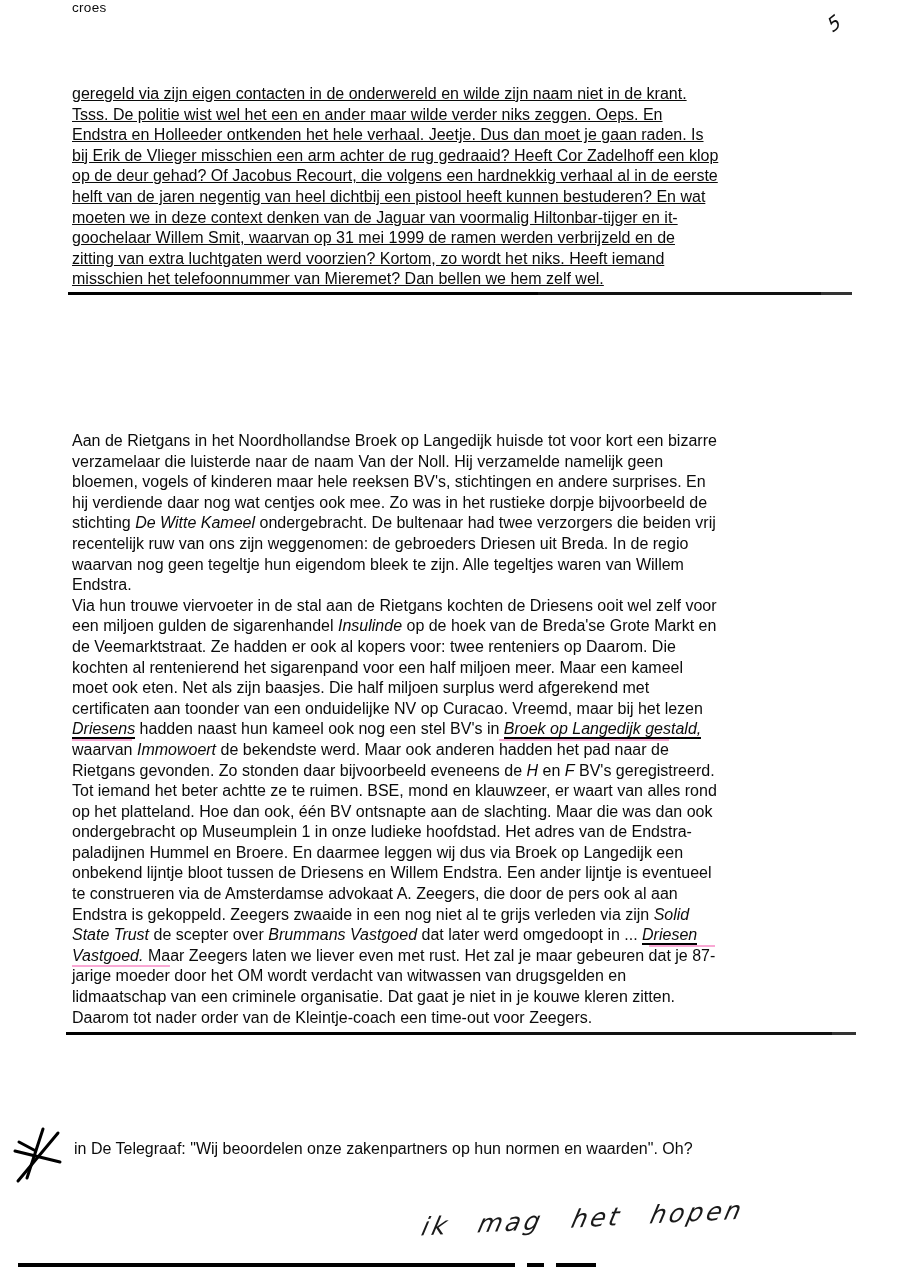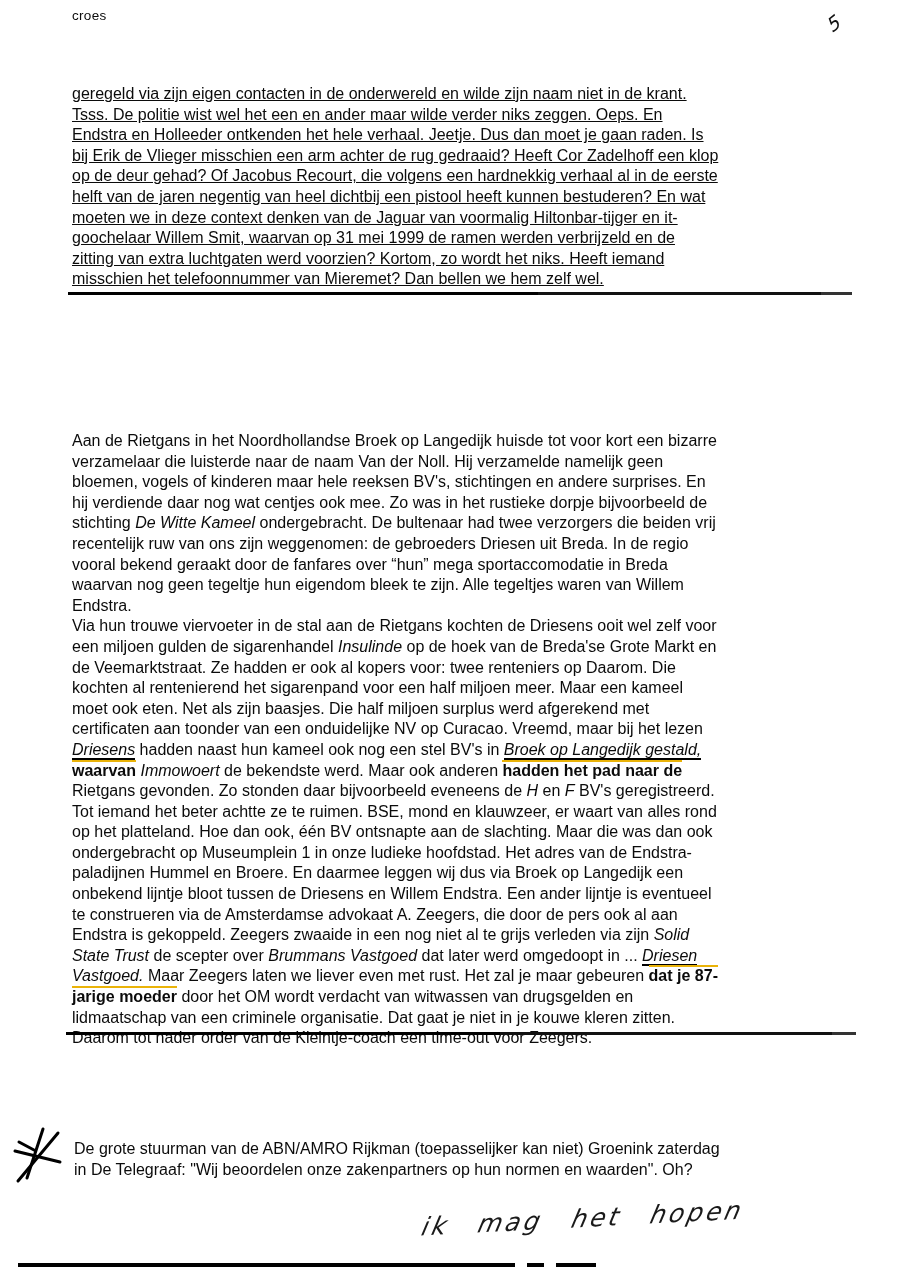--- a/index.html
+++ b/index.html
@@ -2,31 +2,31 @@
 <html><head>
 <meta charset="utf-8">
 <style>
   * { margin:0; padding:0; box-sizing:border-box; }
   html,body { background:#777; }
   .page {
     position:relative; width:900px; height:1278px; background:#fff;
     font-family:"Liberation Sans","DejaVu Sans",sans-serif;
     color:#0b0b0b; overflow:hidden; margin:0 auto;
   }
-  .hdr { position:absolute; left:72px; top:8px; font-size:13.5px; letter-spacing:.3px; }
+  .hdr { position:absolute; left:72px; top:0; font-size:13.5px; letter-spacing:.3px; }
   .pgnum {
     position:absolute; left:828px; top:12px; font-size:19px; color:#111;
     font-family:"DejaVu Sans",sans-serif; font-style:italic;
     transform:rotate(-38deg) skewX(-8deg); display:inline-block;
   }
   .para { position:absolute; font-size:16px; line-height:20.6px; }
   .para .line { white-space:nowrap; min-height:20.6px; }
   .it { font-style:italic; }
   .ul { border-bottom:2px solid #000;font-style:italic; }
-  .ol { border-top:2px solid #eab308;font-weight:bold; }
+  .ol { border-top:2px solid #f9a8d4; }
   .p1 { left:72px; top:84px;text-decoration:underline; }
   .p2 { left:72px; top:387px;margin-top:44px; }
   .p3 { left:74px; top:1139px; }
   .rule { position:absolute; background:#000; }
   .rule1 { left:68px; top:292px; width:784px; height:3px;
            background:linear-gradient(to right,#000 0 60%, #111 60% 96%, #333 96% 100%); }
   .rule2 { left:66px; top:1032px; width:790px; height:3px;
            background:linear-gradient(to right,#000 0 55%, #111 55% 97%, #333 97% 100%); }
   .rule3 { left:18px; top:1263px; width:578px; height:4px; background:
            linear-gradient(to right,#000 0 86%, transparent 86% 88%, #000 88% 91%,
@@ -63,21 +63,20 @@
 
   <div class="rule rule1"></div>
 
   <div class="para p2">
       <div class="line"><span>Aan de Rietgans in het Noordhollandse Broek op Langedijk huisde tot voor kort een bizarre</span></div>
       <div class="line"><span>verzamelaar die luisterde naar de naam Van der Noll. Hij verzamelde namelijk geen</span></div>
       <div class="line"><span>bloemen, vogels of kinderen maar hele reeksen BV's, stichtingen en andere surprises. En</span></div>
       <div class="line"><span>hij verdiende daar nog wat centjes ook mee. Zo was in het rustieke dorpje bijvoorbeeld de</span></div>
       <div class="line"><span>stichting </span><span class="it">De Witte Kameel</span><span> ondergebracht. De bultenaar had twee verzorgers die beiden vrij</span></div>
       <div class="line"><span>recentelijk ruw van ons zijn weggenomen: de gebroeders Driesen uit Breda. In de regio</span></div>
-      <div class="line"><span>vooral bekend geraakt door de fanfares over “hun” mega sportaccomodatie in Breda</span></div>
       <div class="line"><span>waarvan nog geen tegeltje hun eigendom bleek te zijn. Alle tegeltjes waren van Willem</span></div>
       <div class="line"><span>Endstra.</span></div>
       <div class="line"><span>Via hun trouwe viervoeter in de stal aan de Rietgans kochten de Driesens ooit wel zelf voor</span></div>
       <div class="line"><span>een miljoen gulden de sigarenhandel </span><span class="it">Insulinde</span><span> op de hoek van de Breda'se Grote Markt en</span></div>
       <div class="line"><span>de Veemarktstraat. Ze hadden er ook al kopers voor: twee renteniers op Daarom. Die</span></div>
       <div class="line"><span>kochten al rentenierend het sigarenpand voor een half miljoen meer. Maar een kameel</span></div>
       <div class="line"><span>moet ook eten. Net als zijn baasjes. Die half miljoen surplus werd afgerekend met</span></div>
       <div class="line"><span>certificaten aan toonder van een onduidelijke NV op Curacao. Vreemd, maar bij het lezen</span></div>
       <div class="line"><span class="ul">Driesens</span><span> hadden naast hun kameel ook nog een stel BV's in </span><span class="ul">Broek op Langedijk gestald,</span></div>
       <div class="line"><span class="ol">waarvan</span><span> </span><span class="it">Immowoert</span><span> de bekendste werd. Maar ook anderen </span><span class="ol">hadden het pad naar de</span></div>
@@ -101,21 +100,20 @@
   <svg class="star" viewBox="0 0 54 64">
     <g stroke="#000" stroke-width="3" stroke-linecap="round" fill="none">
       <line x1="31" y1="3" x2="15" y2="52"></line>
       <line x1="3" y1="25" x2="48" y2="36"></line>
       <line x1="46" y1="7" x2="6" y2="55"></line>
       <line x1="7" y1="16" x2="22" y2="24"></line>
     </g>
   </svg>
 
   <div class="para p3">
-      <div class="line"><span>De grote stuurman van de ABN/AMRO Rijkman (toepasselijker kan niet) Groenink zaterdag</span></div>
       <div class="line"><span>in De Telegraaf: "Wij beoordelen onze zakenpartners op hun normen en waarden". Oh?</span></div>
     </div>
 
   <div class="hand">ik mag het hopen</div>
 
   <div class="rule rule3"></div>
 
 </div>
 
 </body></html>

